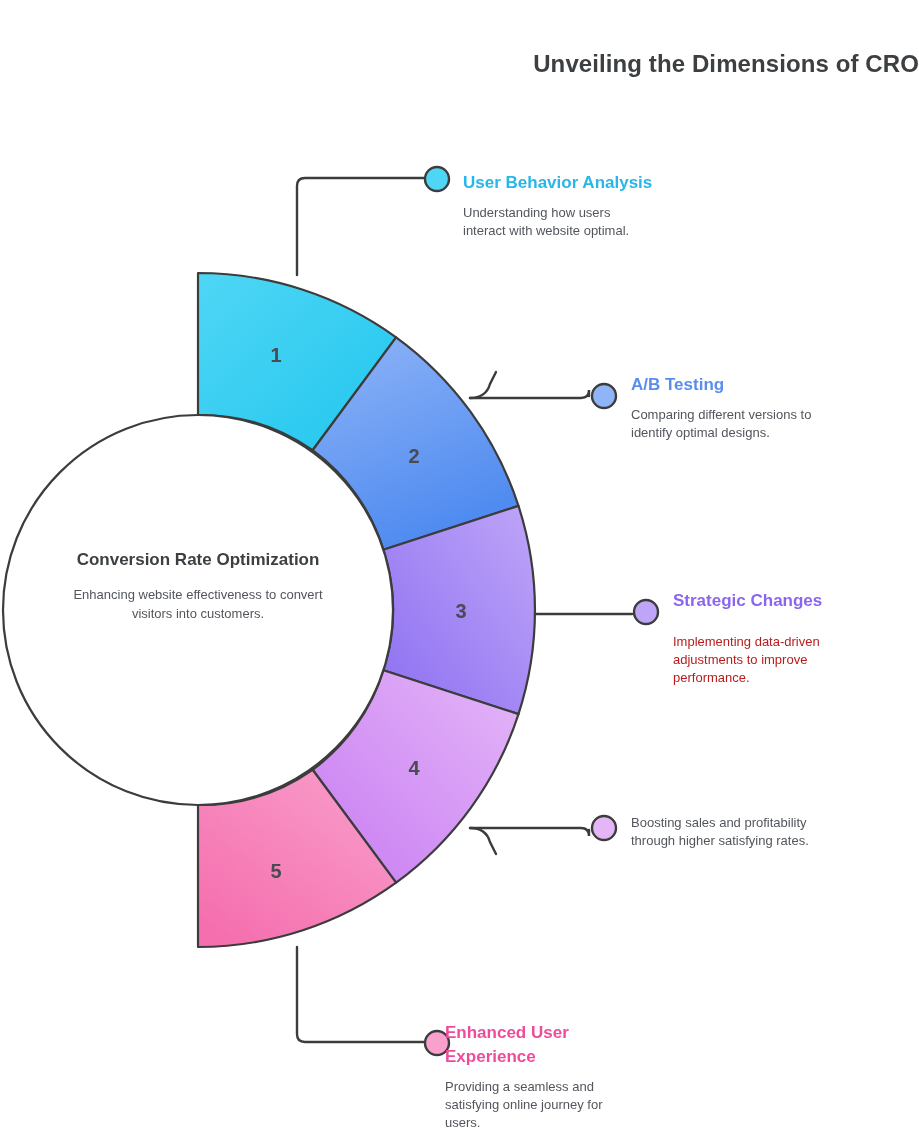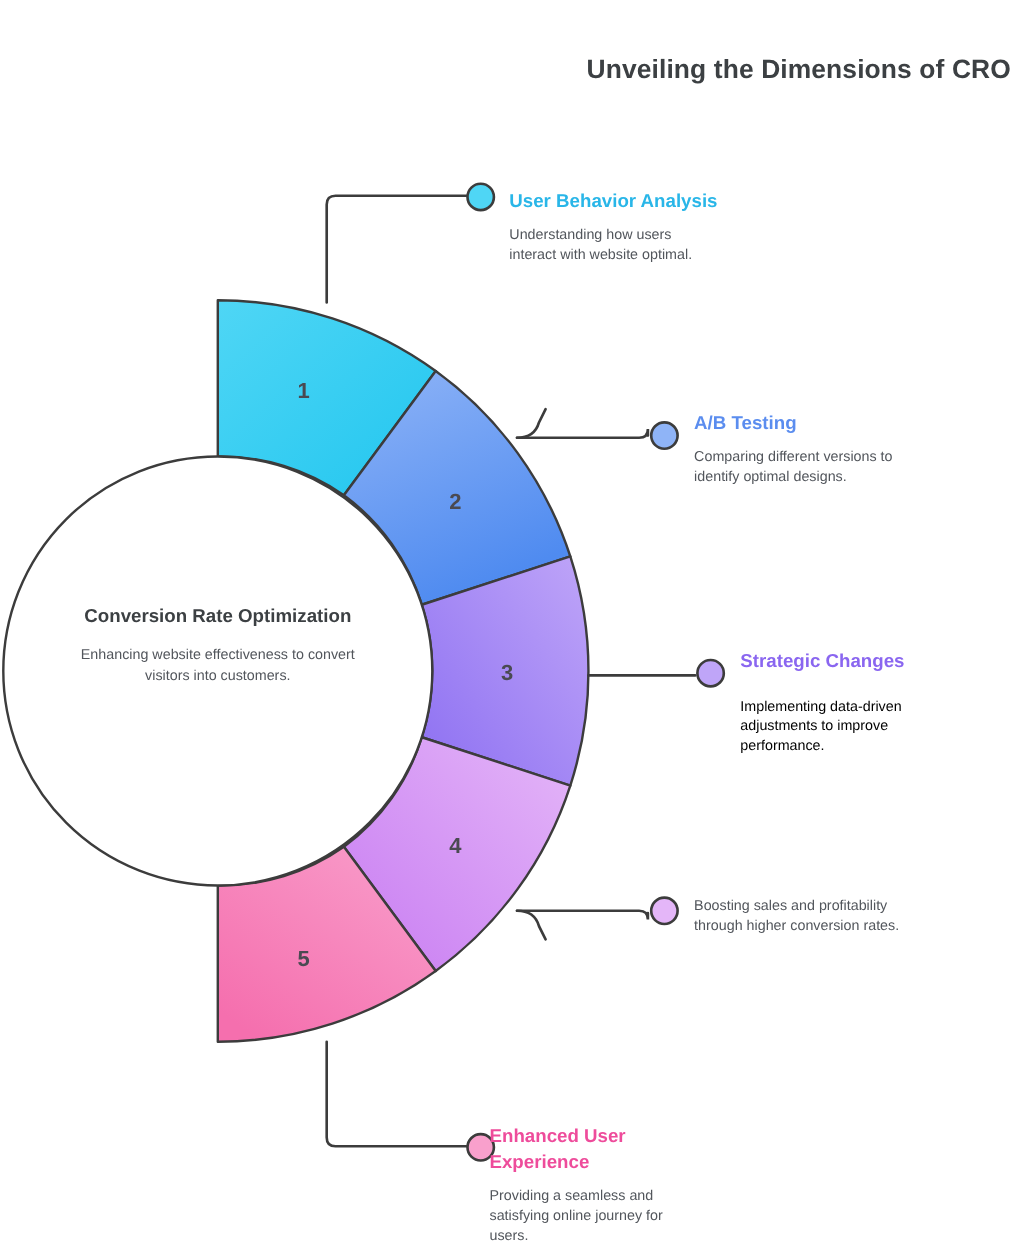--- a/index.html
+++ b/index.html
@@ -184,23 +184,23 @@
   <p class="callout-desc" style="color: rgb(82, 86, 92);">Understanding how users interact with website optimal.</p>
 </div>
 
 <div class="callout" id="callout-2">
   <p class="callout-title" style="color: rgb(91, 141, 239);">A/B Testing</p>
   <p class="callout-desc" style="color: rgb(82, 86, 92);">Comparing different versions to identify optimal designs.</p>
 </div>
 
 <div class="callout" id="callout-3">
   <p class="callout-title" style="color: rgb(138, 102, 240);">Strategic Changes</p>
-  <p class="callout-desc" style="color: #000000; margin-top: 20px;">Implementing data-driven adjustments to improve performance.</p>
+  <p class="callout-desc" style="color: #b91c1c; margin-top: 20px;">Implementing data-driven adjustments to improve performance.</p>
 </div>
 
 <div class="callout" id="callout-4">
-  <p class="callout-desc" style="color: rgb(82, 86, 92);">Boosting sales and profitability through higher conversion rates.</p>
+  <p class="callout-desc" style="color: rgb(82, 86, 92);">Boosting sales and profitability through higher satisfying rates.</p>
 </div>
 
 <div class="callout" id="callout-5">
   <p class="callout-title" style="color: rgb(238, 76, 155);">Enhanced User Experience</p>
   <p class="callout-desc" style="color: rgb(82, 86, 92);">Providing a seamless and satisfying online journey for users.</p>
 </div>
 
 </body></html>

